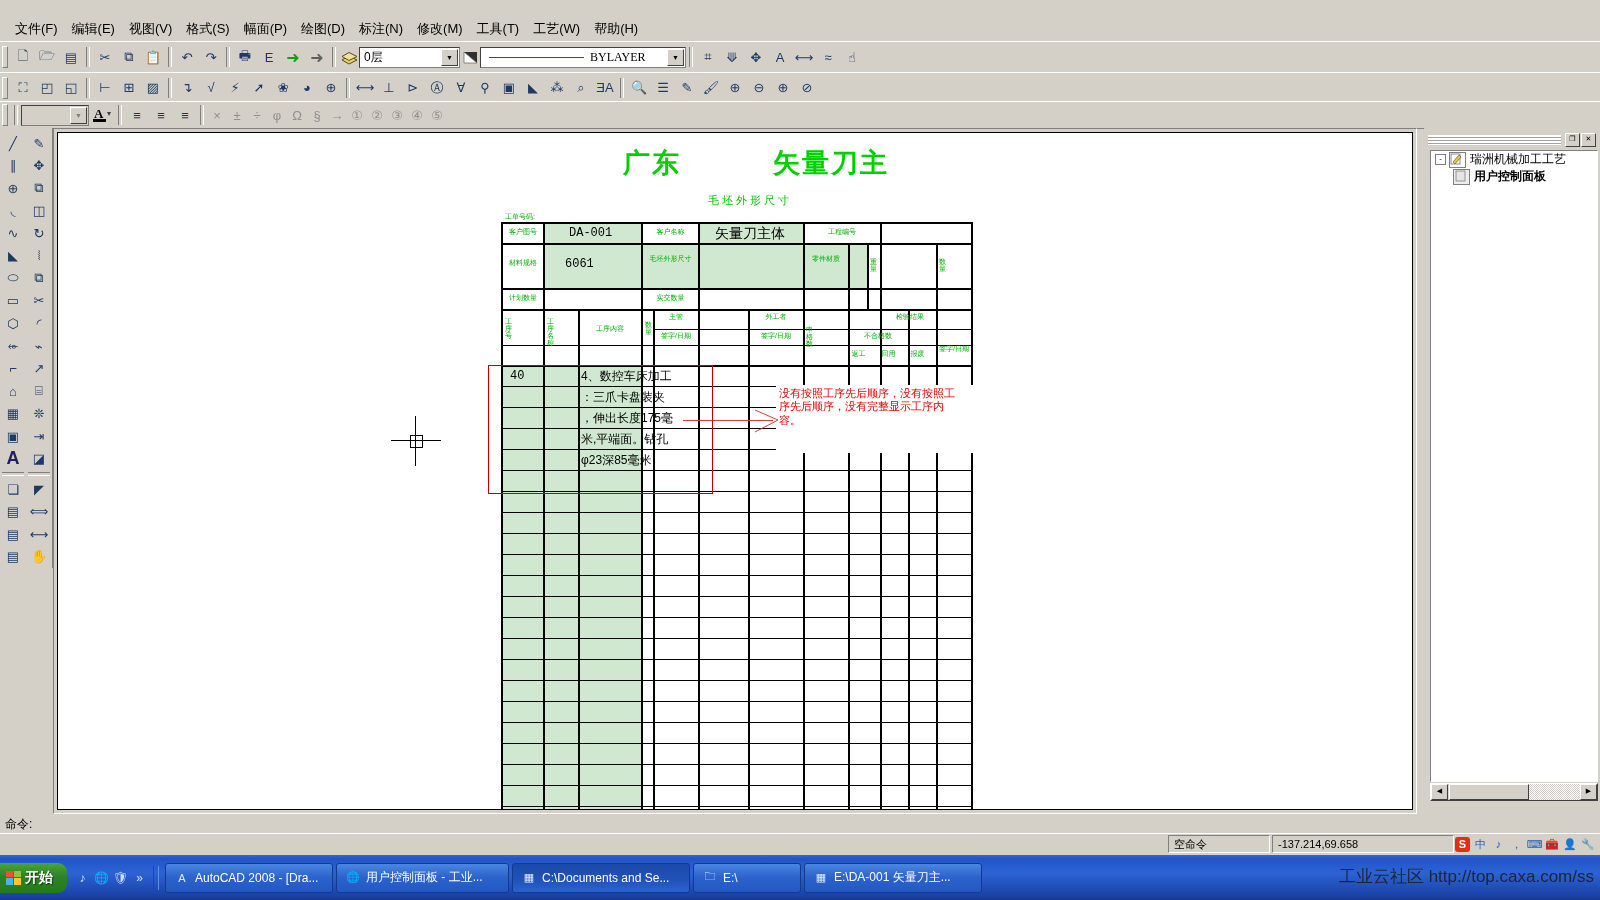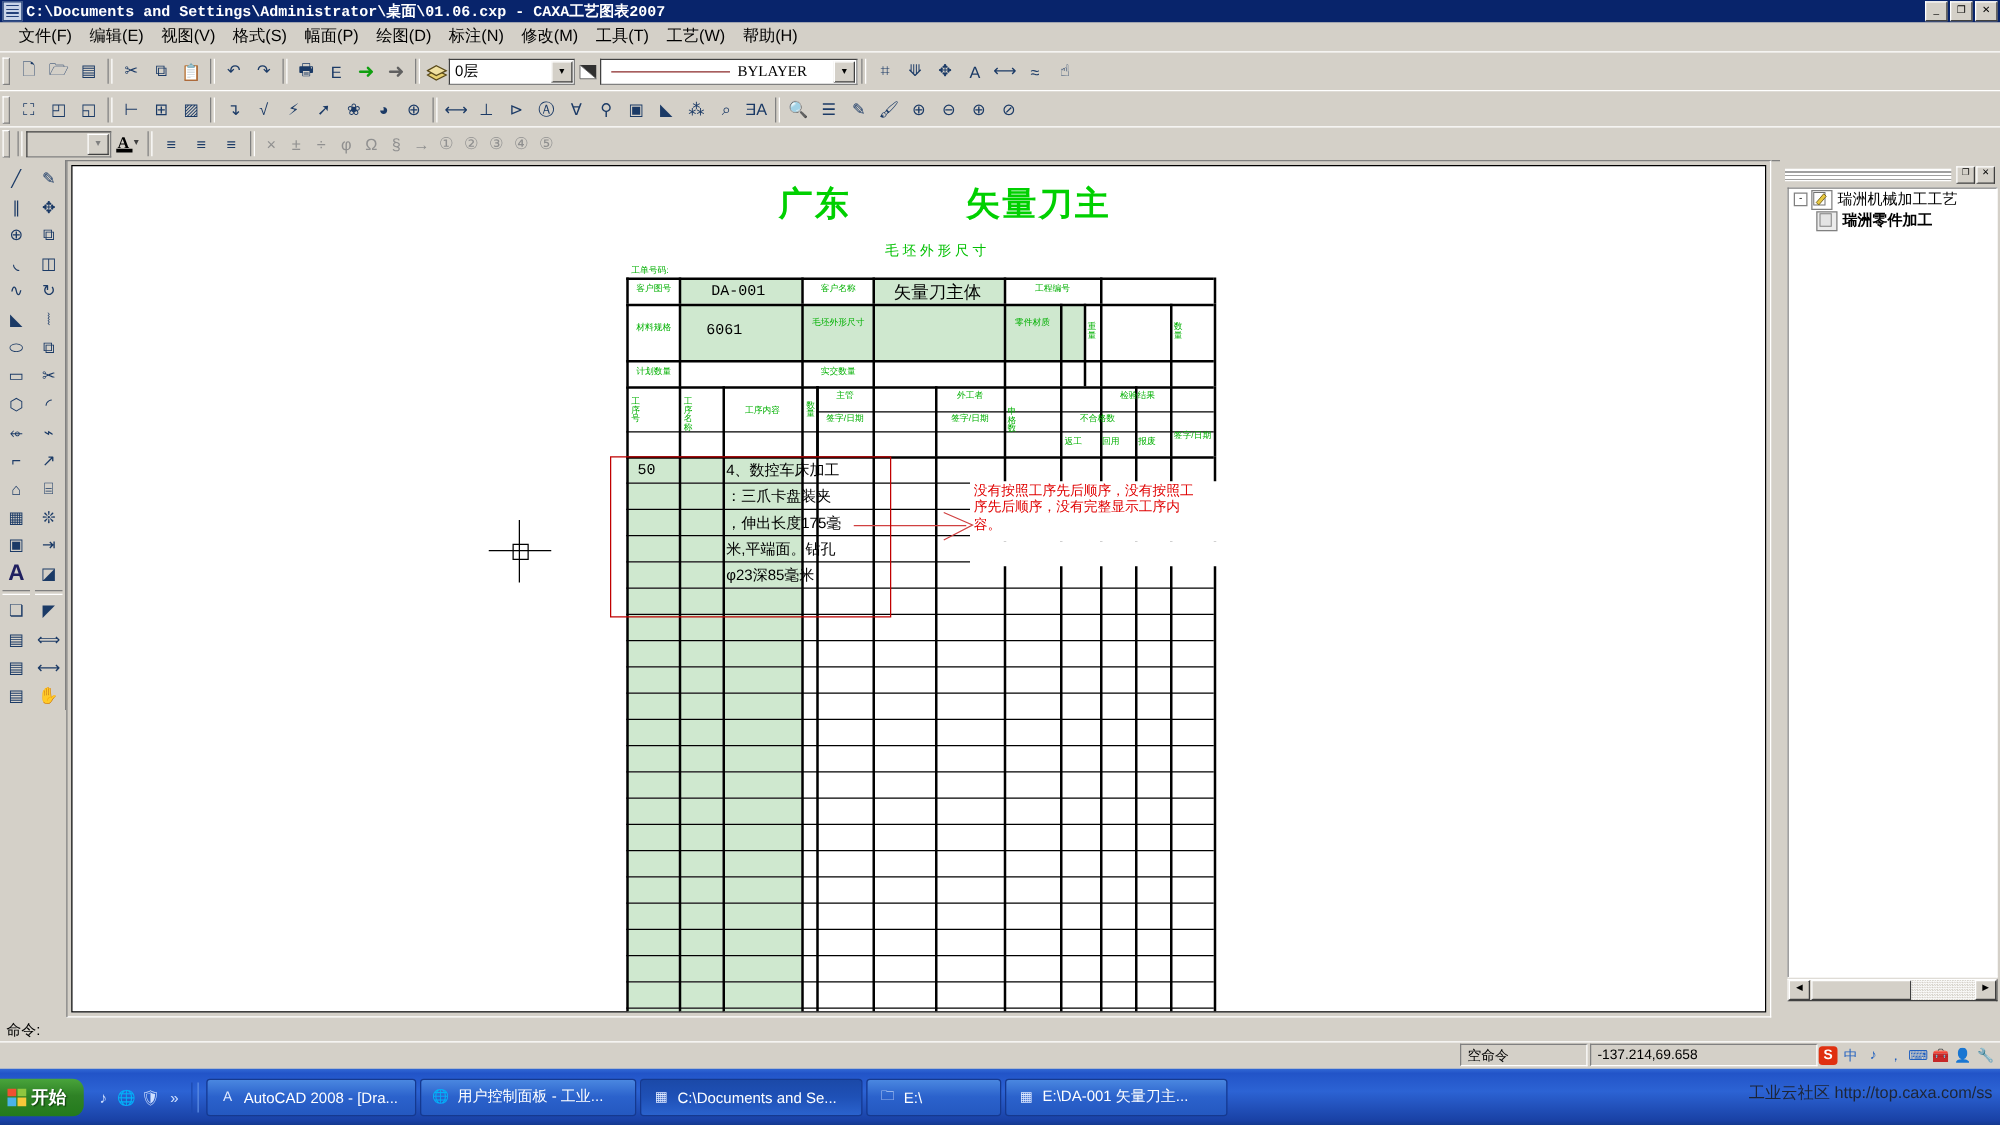--- a/index.html
+++ b/index.html
@@ -217,38 +217,29 @@
   .tasks{display:flex;align-items:center;gap:3px;flex:1;padding-left:4px;}
   .taskbtn{
     height:28px;min-width:0;padding:0 8px;display:flex;align-items:center;gap:5px;
     background:linear-gradient(to bottom,#4a87e0,#2b62cc 48%,#2458c0 100%);
     border:1px solid #15398f;border-radius:3px;color:#fff;font-size:12px;
     white-space:nowrap;overflow:hidden;
   }
   .taskbtn.active{background:linear-gradient(to bottom,#1b49a8,#1f51b7 50%,#2a62cd 100%);}
   .tb-appico{width:16px;height:16px;display:flex;align-items:center;justify-content:center;font-size:11px;flex:none;}
   .watermark{
-    position:absolute;right:6px;top:10px;color:#1b1b1b;font-size:13px;white-space:nowrap;
+    position:absolute;right:6px;top:10px;color:#1b1b1b;font-size:17px;white-space:nowrap;
     opacity:.85;
   }
 </style>
 </head>
 <body>
 
 <div class="app">
 
-  <div class="titlebar">
-    <div class="tb-icon"></div>
-    <div class="tb-text">C:\Documents and Settings\Administrator\桌面\01.06.cxp - CAXA工艺图表2007</div>
-    <div class="tb-btns">
-      <div class="tb-btn">_</div>
-      <div class="tb-btn">❐</div>
-      <div class="tb-btn">✕</div>
-    </div>
-  </div>
 
   <div class="menubar" id="menubar">
       <div class="menu-item">文件(F)</div>
       <div class="menu-item">编辑(E)</div>
       <div class="menu-item">视图(V)</div>
       <div class="menu-item">格式(S)</div>
       <div class="menu-item">幅面(P)</div>
       <div class="menu-item">绘图(D)</div>
       <div class="menu-item">标注(N)</div>
       <div class="menu-item">修改(M)</div>
@@ -633,21 +624,21 @@
           <div class="fieldlbl" style="left: 792px; top: 217px; width: 17px;">返工</div>
           <div class="fieldlbl" style="left: 822px; top: 217px; width: 17px;">回用</div>
           <div class="fieldlbl" style="left: 851px; top: 217px; width: 17px;">报废</div>
           <div class="fieldlbl" style="left: 879px; top: 212px; width: 34px;">签字/日期</div>
           <div class="blackval" style="left: 511px; top: 93px; font-size: 12px; text-align: right;">DA-001</div>
           <div class="blackval" style="left: 657px; top: 92px; font-size: 14px; font-family: &quot;Liberation Sans&quot;, sans-serif;">矢量刀主体</div>
           <div class="blackval" style="left: 507px; top: 124px; font-size: 12px;">6061</div>
         </div>
 
       <div id="row-values">
-          <div class="blackval" style="left: 452px; top: 236px; font-size: 12px;">50</div>
+          <div class="blackval" style="left: 452px; top: 236px; font-size: 12px;">40</div>
           <div class="blackval" style="left: 523px; top: 235px; font-size: 12px; font-family: &quot;Liberation Sans&quot;, sans-serif;">4、数控车床加工</div>
           <div class="blackval" style="left: 523px; top: 256px; font-size: 12px; font-family: &quot;Liberation Sans&quot;, sans-serif;">：三爪卡盘装夹</div>
           <div class="blackval" style="left: 523px; top: 277px; font-size: 12px; font-family: &quot;Liberation Sans&quot;, sans-serif;">，伸出长度175毫</div>
           <div class="blackval" style="left: 523px; top: 298px; font-size: 12px; font-family: &quot;Liberation Sans&quot;, sans-serif;">米,平端面。钻孔</div>
           <div class="blackval" style="left: 523px; top: 319px; font-size: 12px; font-family: &quot;Liberation Sans&quot;, sans-serif;">φ23深85毫米</div>
         </div>
 
       <div class="whitemask" style="left:718px;top:252px;width:200px;height:48px;"></div>
       <div class="whitemask" style="left:718px;top:300px;width:198px;height:20px;"></div>
 
@@ -681,21 +672,21 @@
           </svg>
         </div>
         <span>瑞洲机械加工工艺</span>
       </div>
       <div class="tree-row child">
         <div class="tree-ico doc2">
           <svg width="13" height="12" viewBox="0 0 13 12">
             <rect x="2" y="1" width="9" height="10" fill="#e4e4e4" stroke="#808080" stroke-width=".8"></rect>
           </svg>
         </div>
-        <span>瑞洲零件加工</span>
+        <span>用户控制面板</span>
       </div>
     </div>
     <div class="hscroll">
       <div class="hs-arrow">◀</div>
       <div class="hs-thumb"></div>
       <div class="hs-track"></div>
       <div class="hs-arrow">▶</div>
     </div>
   </div>
 

